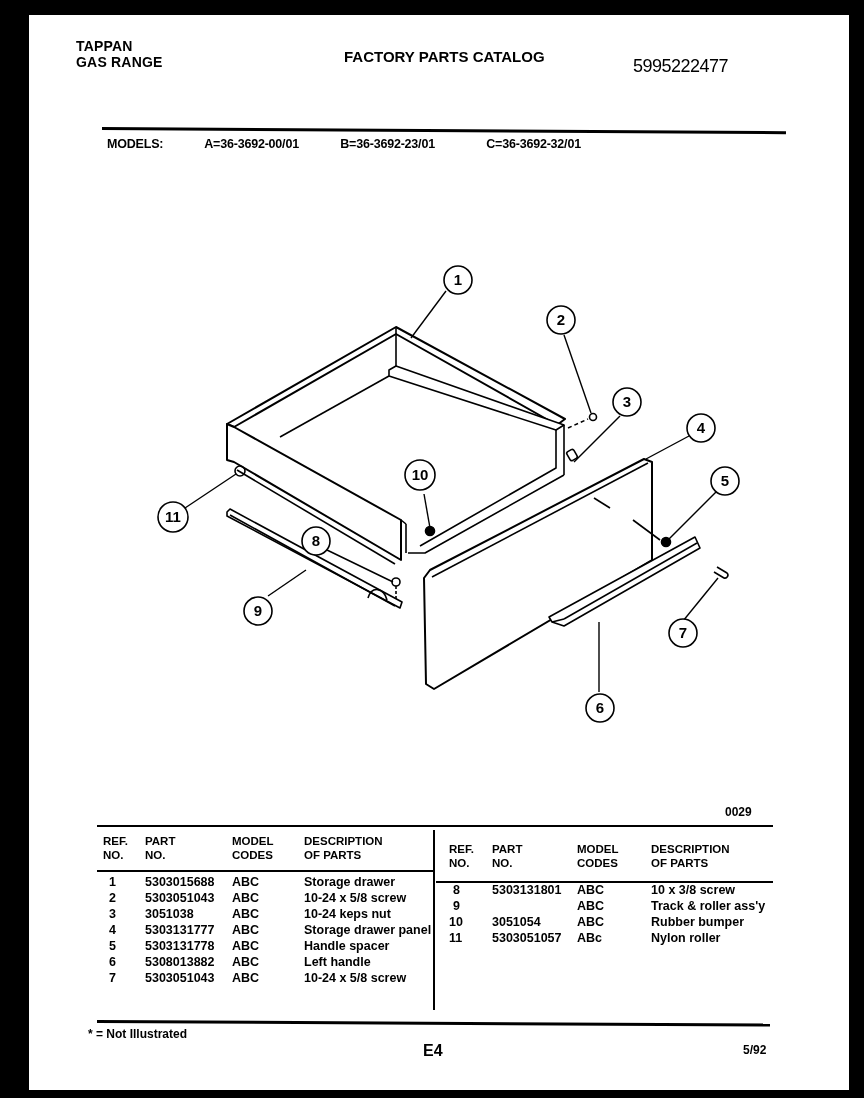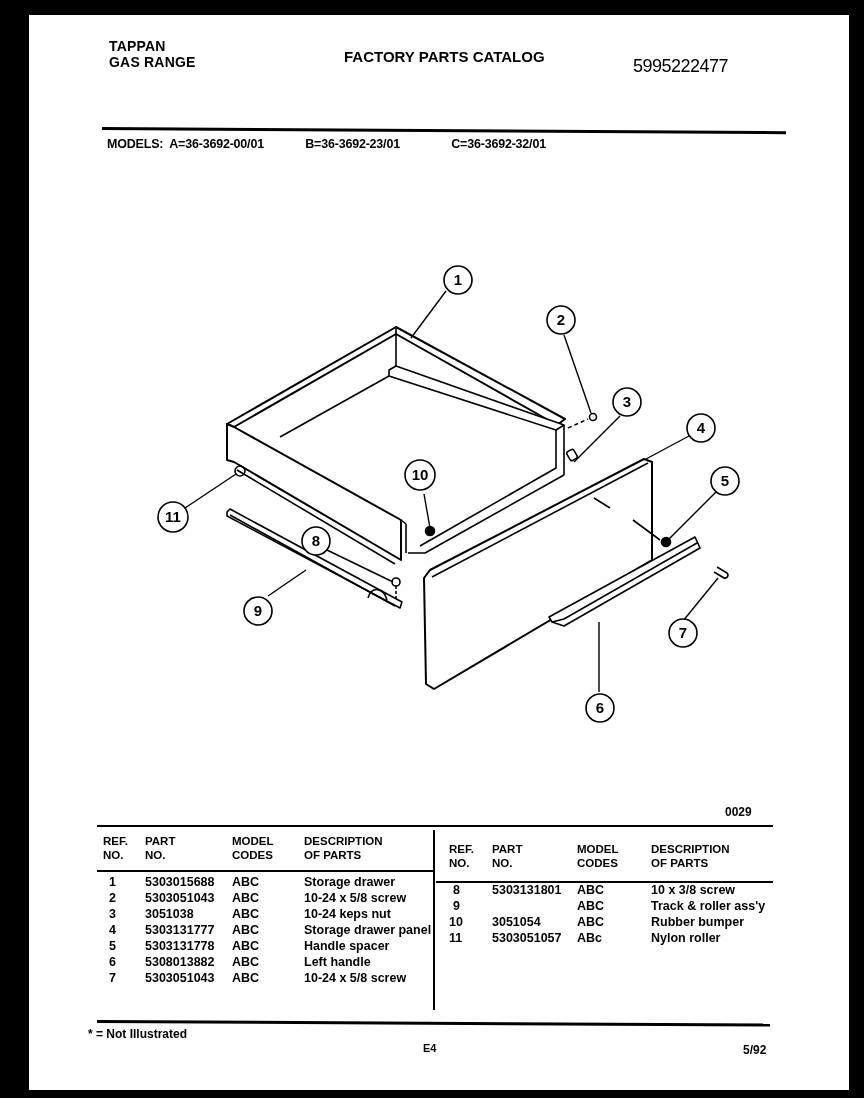--- a/index.html
+++ b/index.html
@@ -1,52 +1,52 @@
 <!DOCTYPE html>
 <html><head>
 <meta charset="utf-8">
 <style>
   html,body{margin:0;padding:0;}
   body{width:864px;height:1098px;background:#000;position:relative;overflow:hidden;
        font-family:"Liberation Sans",sans-serif;color:#000;}
   .paper{position:absolute;left:29px;top:15px;width:820px;height:1075px;background:#fff;}
   .abs{position:absolute;}
-  .hdr-brand{left:76px;top:38px;font-size:14px;line-height:16px;font-weight:bold;letter-spacing:0.2px;margin-left:33px;}
+  .hdr-brand{left:76px;top:38px;font-size:14px;line-height:16px;font-weight:bold;letter-spacing:0.2px;}
   .hdr-title{left:344px;top:48px;font-size:15px;font-weight:bold;}
   .hdr-num{left:633px;top:56px;font-size:18px;font-weight:normal;letter-spacing:-0.5px;}
   .rule{position:absolute;background:#000;}
   .models{left:76px;top:123px;font-size:12.5px;font-weight:bold;letter-spacing:-0.2px;white-space:nowrap;}
   .models span{display:inline-block;}
   svg.diagram{position:absolute;left:0;top:0;}
   .code0029{left:695px;top:789px;font-size:12px;font-weight:bold;}
   table.parts{position:absolute;border-collapse:collapse;font-size:12.5px;font-weight:bold;}
   table.parts td,table.parts th{padding:0;vertical-align:top;text-align:left;white-space:nowrap;}
   table.parts th{font-size:11.5px;line-height:14px;padding-bottom:12px;}
   table.parts td{line-height:16px;}
   .footnote{left:48px;top:1011px;font-size:12px;font-weight:bold;}
-  .page{left:393px;top:1028px;font-size:11px;font-weight:bold;}
+  .page{left:393px;top:1028px;font-size:16px;font-weight:bold;}
   .date{left:713px;top:1026px;font-size:12px;font-weight:bold;}
   .callout text{font-family:"Liberation Sans",sans-serif;font-weight:bold;font-size:15px;}
 </style>
 </head>
 <body>
 
 <div class="paper"></div>
 
 <div class="abs hdr-brand">
   <div>TAPPAN</div>
   <div>GAS RANGE</div>
 </div>
 <div class="abs hdr-title">FACTORY PARTS CATALOG</div>
 <div class="abs hdr-num">5995222477</div>
 
 <div class="rule" style="left:102px;top:127px;width:684px;height:3px;transform:rotate(0.35deg);transform-origin:left;"></div>
 
 <div class="abs models" style="top:137px;left:107px;">
-  <span style="margin-right:6px;">MODELS:</span><span style="width:136px;">A=36-3692-00/01</span><span style="width:146px;">B=36-3692-23/01</span><span>C=36-3692-32/01</span>
+  <span style="margin-right:6px;">MODELS:</span><span style="width:136px;margin-left:35px;">A=36-3692-00/01</span><span style="width:146px;">B=36-3692-23/01</span><span>C=36-3692-32/01</span>
 </div>
 
 <svg class="diagram" width="864" height="1098" fill="none" stroke="#000" stroke-width="1.6" stroke-linejoin="round">
 
   <g>
     <polygon points="227,424 396,327 565,419 557,425 396,334 234,427" fill="#fff" stroke-width="2"></polygon>
     <line x1="396" y1="327" x2="396" y2="370"></line>
     <polygon points="389,370 396,366 564,425 556,430 389,376" fill="#fff"></polygon>
     <line x1="389" y1="376" x2="280" y2="437"></line>
     <polyline points="556,430 556,468 420,546"></polyline>

